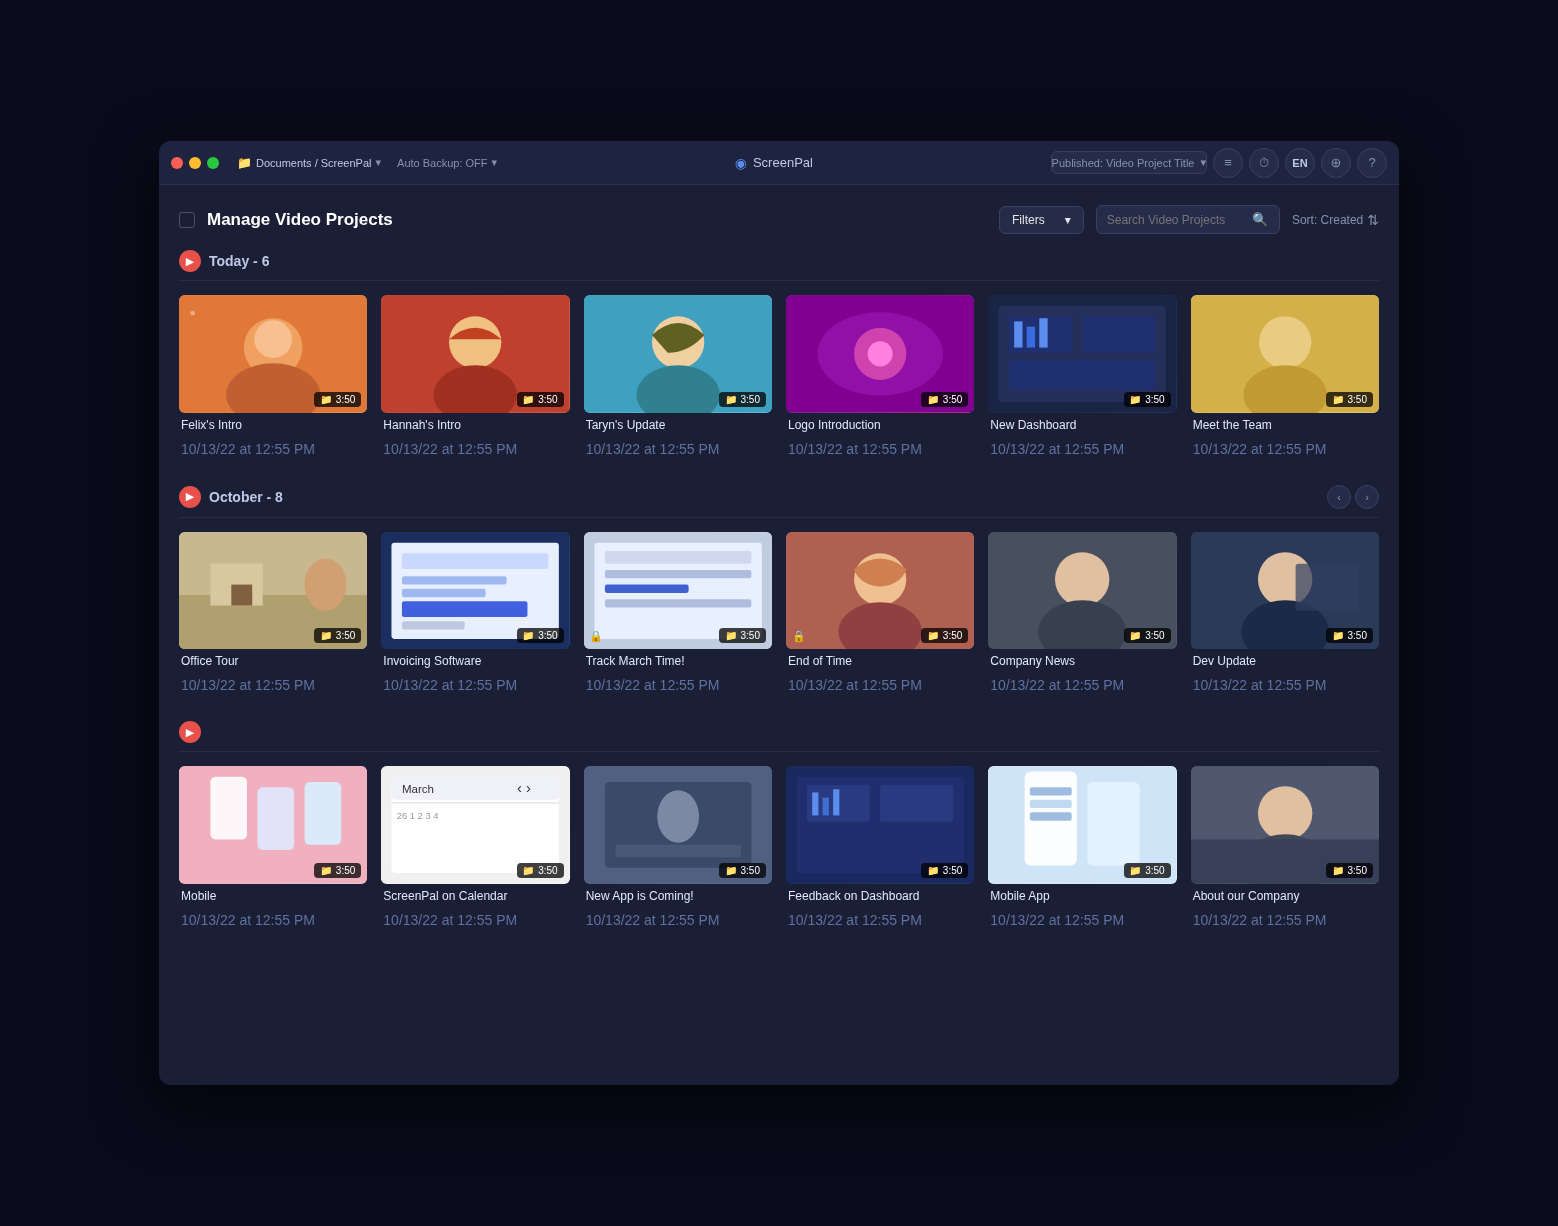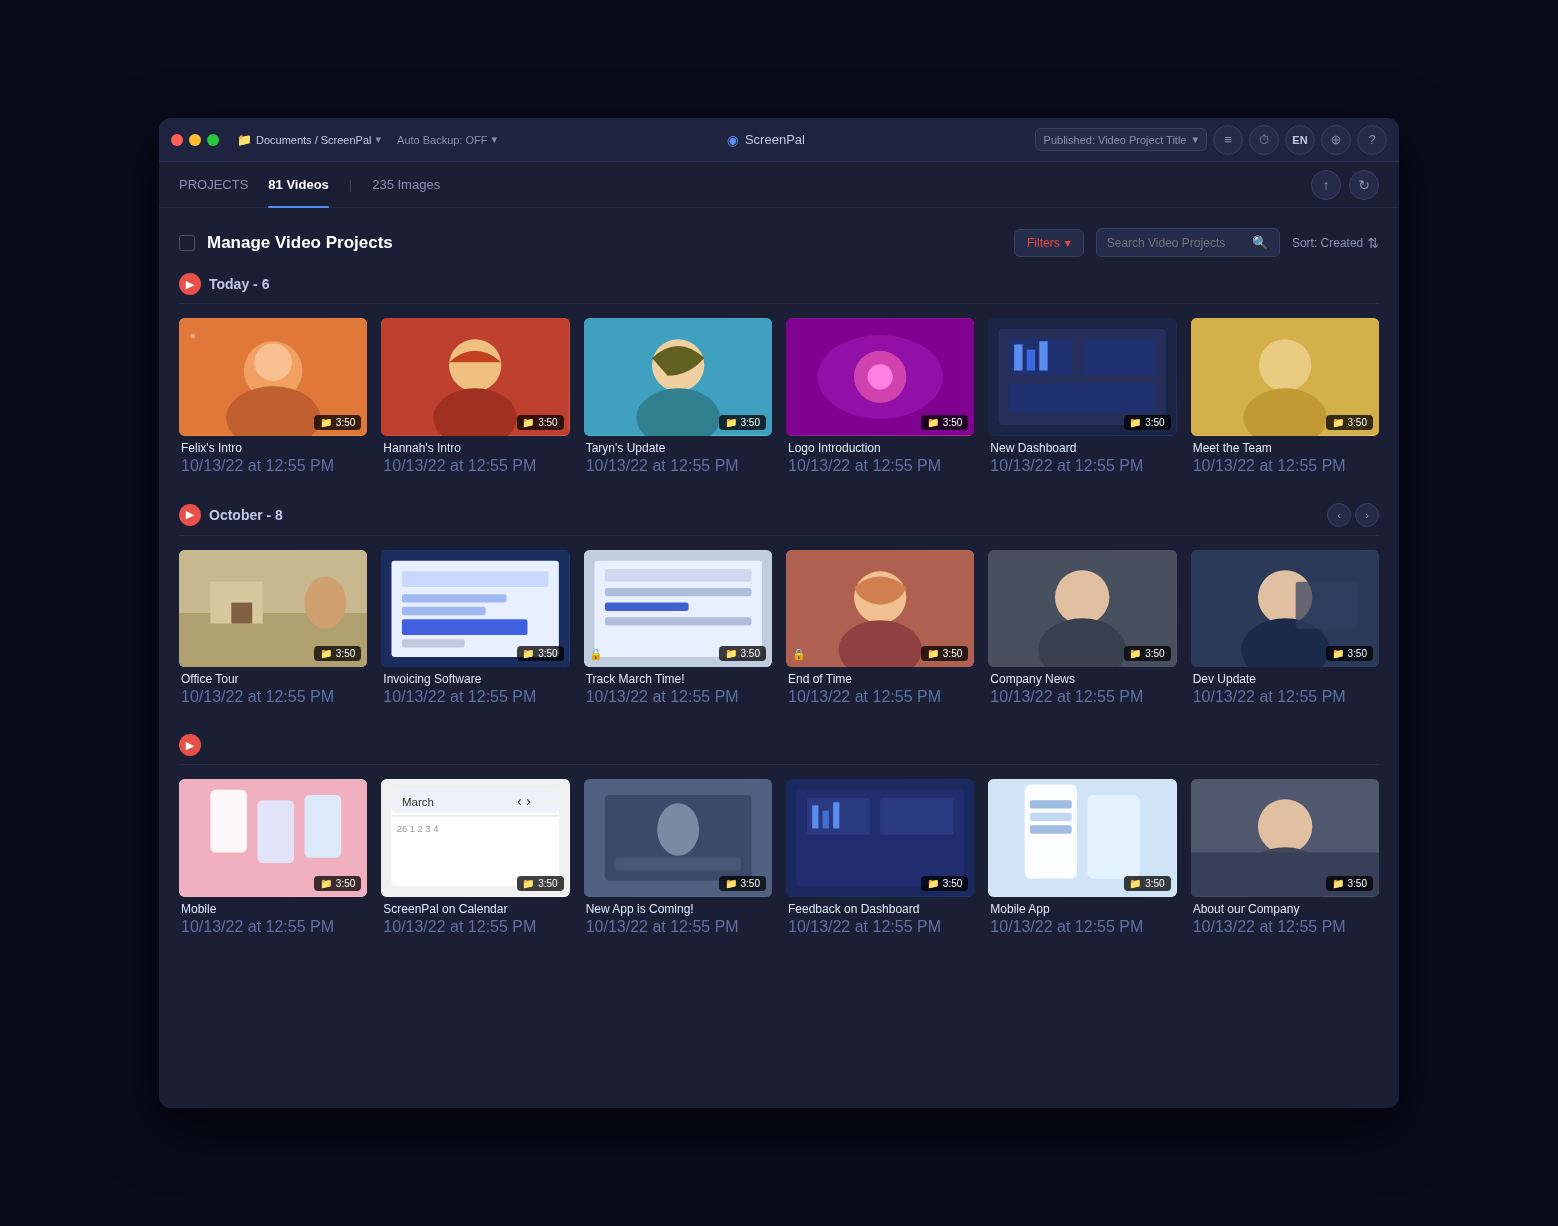--- a/index.html
+++ b/index.html
@@ -48,21 +48,21 @@
     .screenpal-logo { color: #5b8def; font-size: 14px; }
     .titlebar-auto {
       display: flex; align-items: center; gap: 4px;
       color: #8890b0; font-size: 11px; margin-left: 6px;
     }
     .titlebar-right {
       display: flex; align-items: center; gap: 6px;
     }
     .publish-dropdown {
       background: #252c4a; border: 1px solid #3a4060; border-radius: 6px;
-      color: #c0c8e8; font-size: 11px; padding: 4px 8px;
+      color: #c0c8e8; font-size: 11px; padding: 4px 0;
       display: flex; align-items: center; gap: 6px; cursor: pointer;
     }
     .publish-dropdown span { color: #8890b0; }
     .tb-icon-btn {
       width: 30px; height: 30px; border-radius: 50%;
       background: #252c4a; border: 1px solid #3a4060;
       display: flex; align-items: center; justify-content: center;
       color: #8890b0; font-size: 13px; cursor: pointer;
     }
     .tb-icon-btn.lang { font-size: 11px; font-weight: 600; color: #c0c8e8; }
@@ -109,22 +109,22 @@
     }
     .checkbox-select {
       width: 16px; height: 16px; border: 1.5px solid #4a5070;
       border-radius: 3px; cursor: pointer; flex-shrink: 0;
     }
     .manage-title {
       font-size: 17px; font-weight: 600; color: #ffffff; flex: 1;
     }
     .filters-btn {
       background: #252c4a; border: 1px solid #3a4060; border-radius: 6px;
-      color: #ef4444; font-size: 12px; padding: 6px 12px;
-      display: flex; align-items: flex-end; gap: 5px; cursor: pointer;
+      color: #e5e5e5; font-size: 12px; padding: 6px 12px;
+      display: flex; align-items: flex-end; gap: 20px; cursor: pointer;
     }
     .search-box {
       background: #252c4a; border: 1px solid #3a4060; border-radius: 6px;
       display: flex; align-items: center; gap: 6px; padding: 6px 10px;
     }
     .search-box input {
       background: none; border: none; outline: none;
       color: #8890b0; font-size: 12px; width: 140px;
     }
     .search-icon { color: #8890b0; font-size: 13px; }
@@ -169,21 +169,21 @@
       background: #252c4a;
     }
     .video-duration {
       position: absolute; bottom: 6px; right: 6px;
       background: rgba(0,0,0,0.75); border-radius: 4px;
       color: #ffffff; font-size: 10px; padding: 2px 6px;
       display: flex; align-items: center; gap: 3px;
     }
     .video-info { padding: 5px 2px 0; }
     .video-name { font-size: 12px; font-weight: 500; color: #e0e8ff; }
-    .video-date { font-size: 16px; color: #6070a0; margin-top: 2px; }
+    .video-date { font-size: 14px; color: #6070a0; margin-top: 9px; }
 
     
     .thumb-felix { background: linear-gradient(135deg, #e8873a 40%, #f0a060 100%); }
     .thumb-hannah { background: linear-gradient(135deg, #c0503a 30%, #e07050 100%); }
     .thumb-taryn { background: linear-gradient(135deg, #50b0c8 30%, #80d0e8 100%); }
     .thumb-logo { background: linear-gradient(135deg, #8030a0 30%, #e050a0 100%); }
     .thumb-dashboard { background: linear-gradient(135deg, #1e2a4a 30%, #2a3a6a 100%); }
     .thumb-meetteam { background: linear-gradient(135deg, #e8c870 30%, #f0d890 100%); }
     .thumb-officetour { background: linear-gradient(135deg, #d0c090 30%, #e8d8b0 100%); }
     .thumb-invoicing { background: linear-gradient(135deg, #1e3a6a 30%, #2a4a8a 100%); }
@@ -236,36 +236,20 @@
       <div class="tb-icon-btn">≡</div>
       <div class="tb-icon-btn">⏱</div>
       <div class="tb-icon-btn lang">
         <span>EN</span>
       </div>
       <div class="tb-icon-btn">⊕</div>
       <div class="tb-icon-btn">?</div>
     </div>
   </div>
 
-  <div class="tabsbar">
-    <div class="tab-item">
-      <span>PROJECTS</span>
-    </div>
-    <div class="tab-item active">
-      <span>81 Videos</span>
-    </div>
-    <div class="tab-divider">|</div>
-    <div class="tab-item">
-      <span>235 Images</span>
-    </div>
-    <div class="tabsbar-actions">
-      <div class="tabsbar-btn">↑</div>
-      <div class="tabsbar-btn">↻</div>
-    </div>
-  </div>
 
   <div class="main-content">
 
     <div class="header-bar">
       <div class="checkbox-select"></div>
       <div class="manage-title">Manage Video Projects</div>
       <div class="filters-btn">
         <span>Filters</span>
         <span>▾</span>
       </div>

